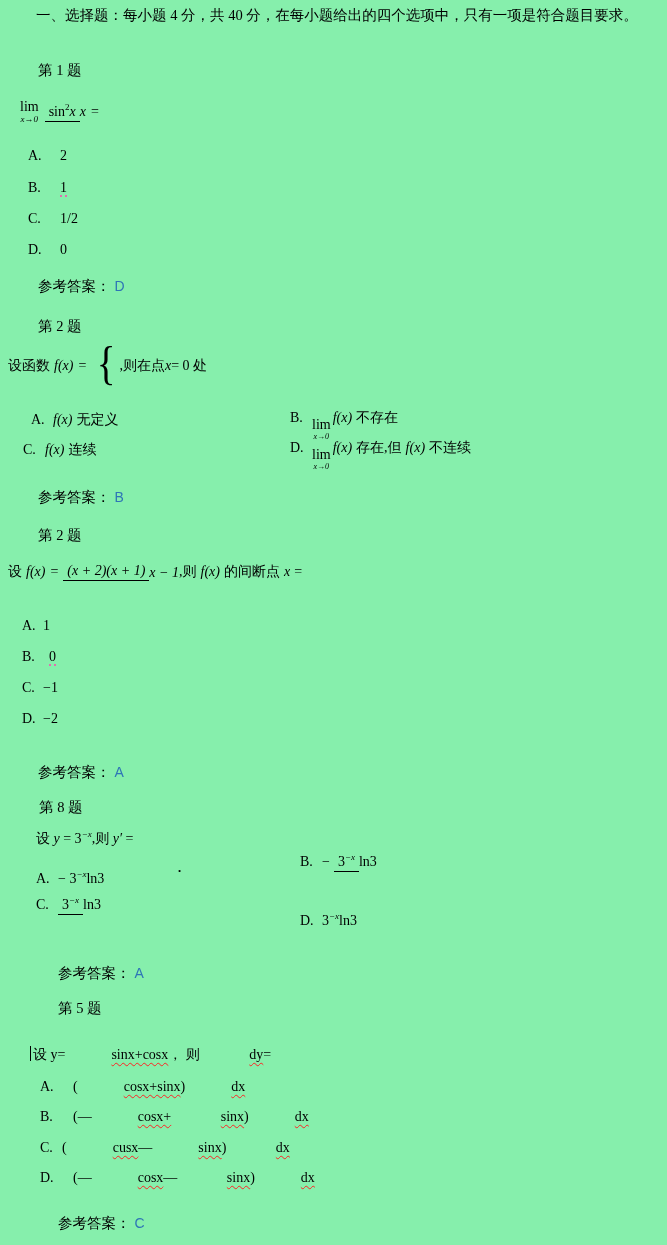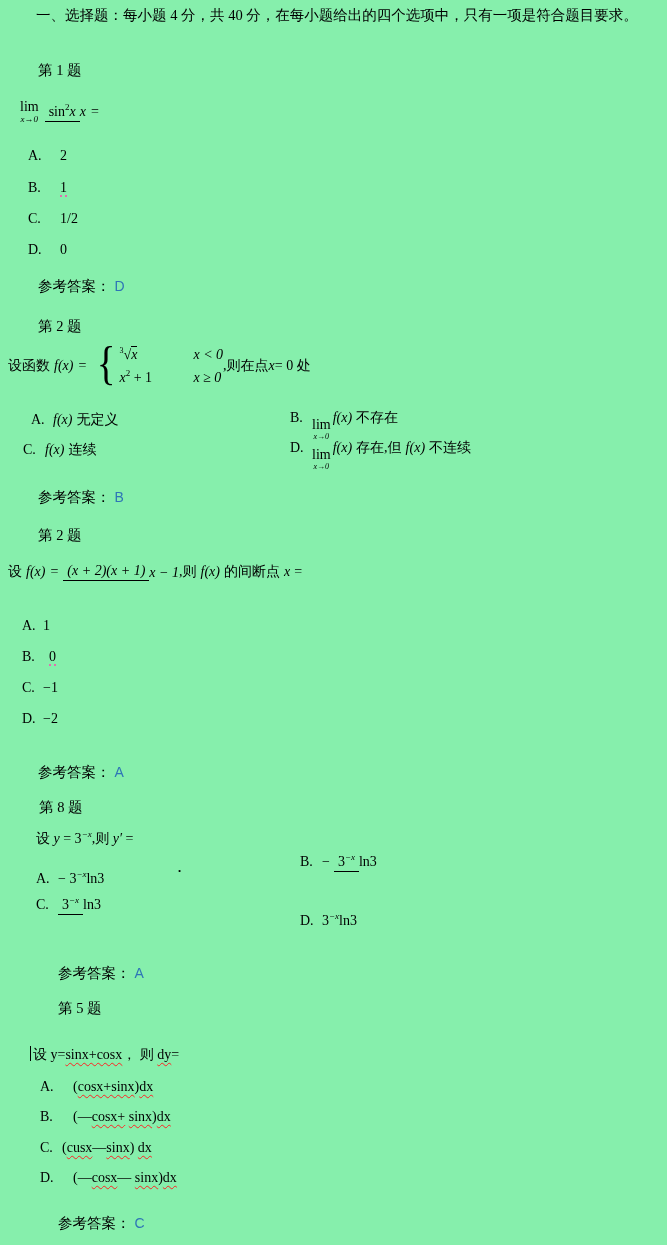--- a/index.html
+++ b/index.html
@@ -40,21 +40,21 @@
   .dotted{border-bottom:2px dotted var(--dotted-underline);}
   .ansline{font-size:14.5px;}
   .ans{font-family:"Liberation Sans","DejaVu Sans",sans-serif;color:var(--answer-letter);
        margin-left:4px;font-size:14px;}
   .brace{font-size:46px;font-weight:300;line-height:44px;margin:0 2px 0 4px;
          transform:scaleX(0.85) translateY(-2px);}
   .cases{display:inline-flex;flex-direction:column;row-gap:5px;}
   .crow{display:flex;align-items:baseline;}
   .cexpr{min-width:74px;}
   .wavy{text-decoration-line:underline;text-decoration-style:wavy;
-        text-decoration-color:var(--squiggle);text-decoration-thickness:1px;text-underline-offset:3px;}
+        text-decoration-color:var(--squiggle);text-decoration-thickness:1px;text-underline-offset:3px;margin-left:46px;}
   .cursor{display:inline-block;width:1px;height:15px;background:#000;margin-right:2px;vertical-align:-2px;}
   .stray{font-size:9px;}
 </style>
 </head>
 <body>
 
 <div class="page">
 
   <p class="intro">一、选择题：每小题 4 分，共 40 分，在每小题给出的四个选项中，只有一项是符合题目要求。</p>
 
@@ -89,30 +89,20 @@
     <span>参考答案：</span><span class="ans">D</span>
   </div>
 
   <div class="abs qtitle" style="left:38px;top:317px">第 2 题</div>
 
   <div class="abs formula" style="left:8px;top:344px">
     <span>设函数</span>
     <span class="it gapl">f(x)</span>
     <span class="eqsp">=</span>
     <span class="brace">{</span>
-    <span class="cases">
-      <span class="crow">
-        <span class="cexpr"><sup class="rootsup">3</sup><span>√</span><span class="obar it">x</span></span>
-        <span class="it">x &lt; 0</span>
-      </span>
-      <span class="crow">
-        <span class="cexpr"><span class="it">x</span><sup>2</sup><span> + 1</span></span>
-        <span class="it">x ≥ 0</span>
-      </span>
-    </span>
     <span>,则在点 </span>
       <span class="it">x</span>
       <span> = 0 处</span>
   </div>
 
   <div class="abs opt" style="left:31px;top:411px">
     <span class="olabel w18">A.</span><span class="it gapr">f(x)</span><span>无定义</span>
   </div>
   <div class="abs opt" style="left:290px;top:409px">
     <span class="olabel w18">B.</span><span class="liminline">

